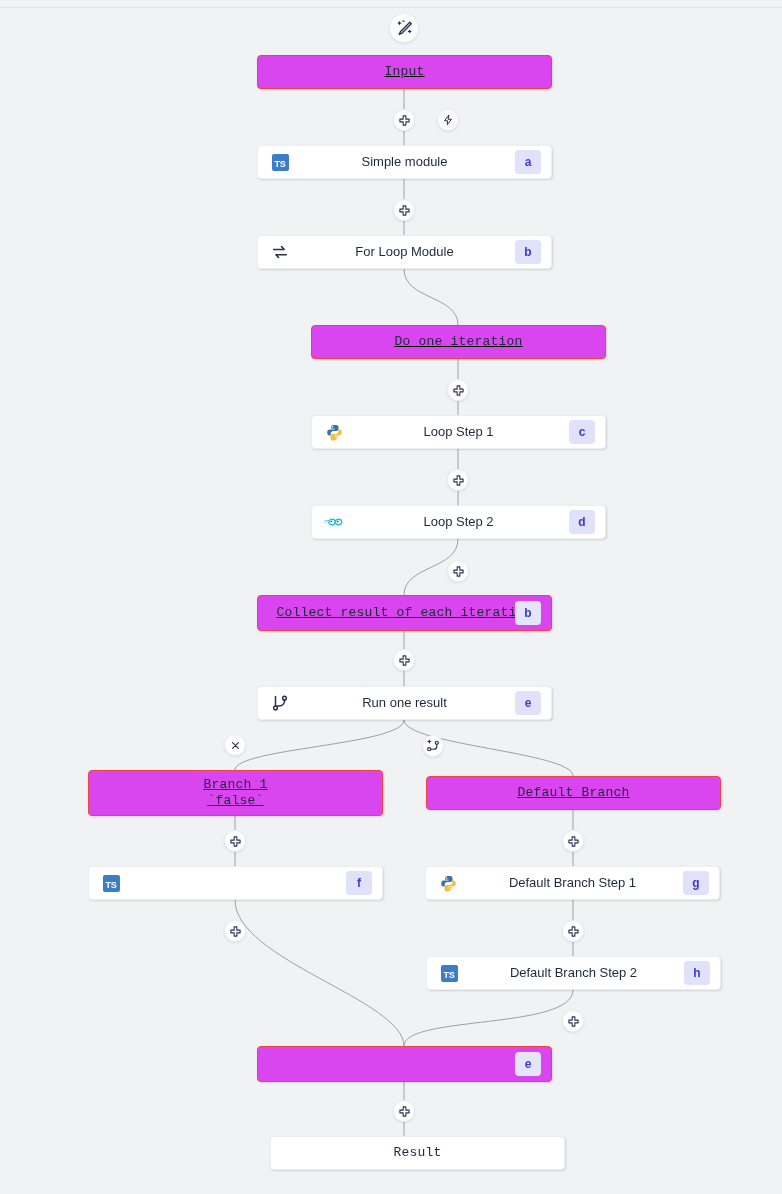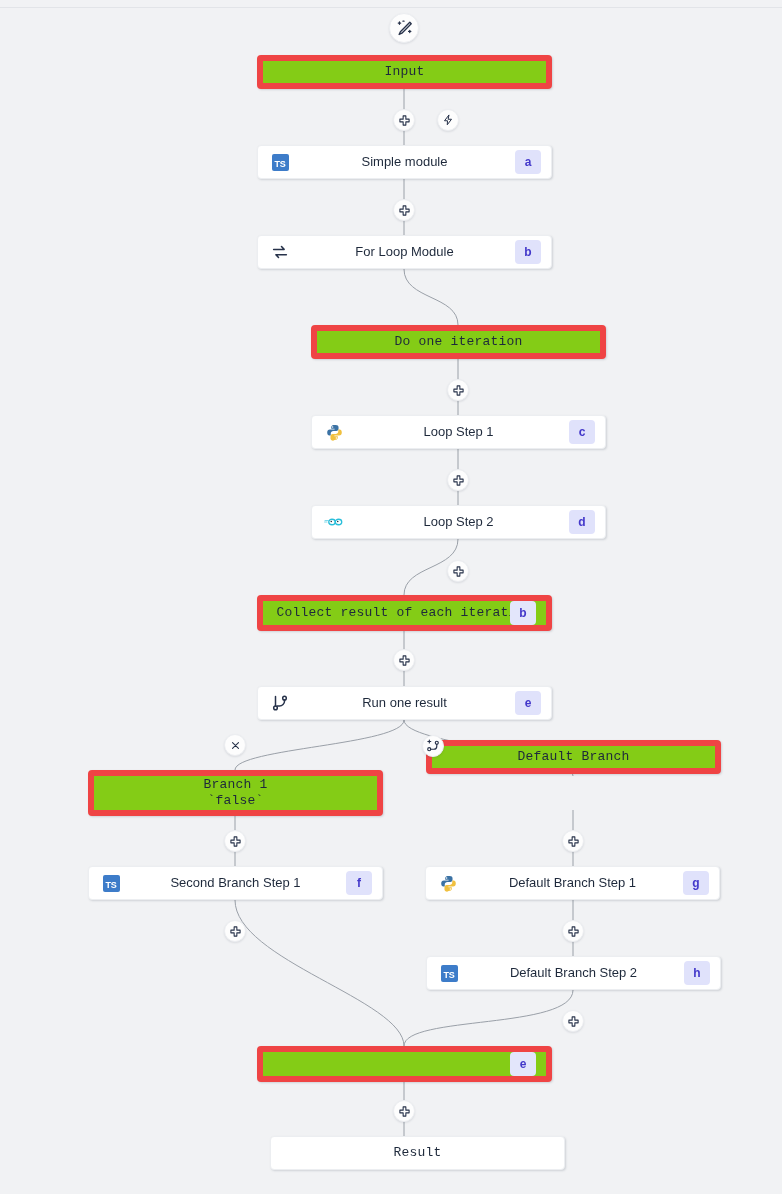--- a/index.html
+++ b/index.html
@@ -23,22 +23,23 @@
     position: absolute;
     display: flex; align-items: center;
     border-radius: 4px;
     box-shadow: 1px 1px 2px rgba(60,70,90,.18);
   }
   .node.white {
     background: #ffffff;
     border: 1px solid #eceef1;
   }
   .node.shaded {
-    background: #84cc16;
-    border: 6px solid #ef4444;
+    background: #d946ef;
+    border: 1px solid #ef4444;
+    text-decoration: underline;
   }
   .node-icon {
     position: absolute; left: 12px; top: 50%;
     transform: translateY(-50%);
     width: 20px; height: 20px;
     display: flex; align-items: center; justify-content: center;
   }
   .node-label {
     flex: 1; text-align: center;
     font-size: 13px; color: #1e293b;
@@ -166,28 +167,27 @@
             <path d="M6 16.1V3.2M18 7.9v1.6c0 3.5-3 6.4-6.6 6.4H8.4"></path>
           </svg>
         </span>
         <div class="node-label">Run one result</div>
         <span class="badge">e</span>
       </div>
       <div class="node shaded mono" style="left: 88px; top: 770px; width: 295px; height: 46px;">
         <div class="node-label">Branch 1
 `false`</div>
       </div>
-      <div class="node shaded mono" style="left: 426px; top: 740px; width: 295px; height: 34px; justify-content: flex-end;">
+      <div class="node shaded mono" style="left: 426px; top: 776px; width: 295px; height: 34px; justify-content: flex-end;">
         <div class="node-label">Default Branch</div>
       </div>
       <div class="node white" style="left: 88px; top: 866px; width: 295px; height: 34px;">
         <span class="node-icon">
           <span class="ts-ico">TS</span>
         </span>
-        <div class="node-label">Second Branch Step 1</div>
         <span class="badge">f</span>
       </div>
       <div class="node white" style="left: 425px; top: 866px; width: 295px; height: 34px;">
         <span class="node-icon">
           <svg width="17" height="17" viewBox="0 0 24 24">
             <path d="M11.9 1.5c-2.6 0-4.5.8-4.5 3v2.3h4.7v.8H5.4C3.1 7.6 1.7 9 1.7 11.9c0 2.9 1.2 4.3 3.1 4.3h1.9v-2.8c0-2 1.7-3.5 3.7-3.5h4.3c1.8 0 3-1.4 3-3.2V4.5c0-1.8-1.6-3-3.7-3zm-2.5 1.8c.6 0 1 .5 1 1s-.4 1-1 1-1-.5-1-1 .4-1 1-1z" fill="#3b72a4"></path>
             <path d="M12.1 22.5c2.6 0 4.5-.8 4.5-3v-2.3h-4.7v-.8h6.7c2.3 0 3.7-1.4 3.7-4.3 0-2.9-1.2-4.3-3.1-4.3h-1.9v2.8c0 2-1.7 3.5-3.7 3.5H9.3c-1.8 0-3 1.4-3 3.2v3.2c0 1.8 1.6 3 3.7 3zm2.5-1.8c-.6 0-1-.5-1-1s.4-1 1-1 1 .5 1 1-.4 1-1 1z" fill="#f0c03f"></path>
           </svg>
         </span>
         <div class="node-label">Default Branch Step 1</div>

